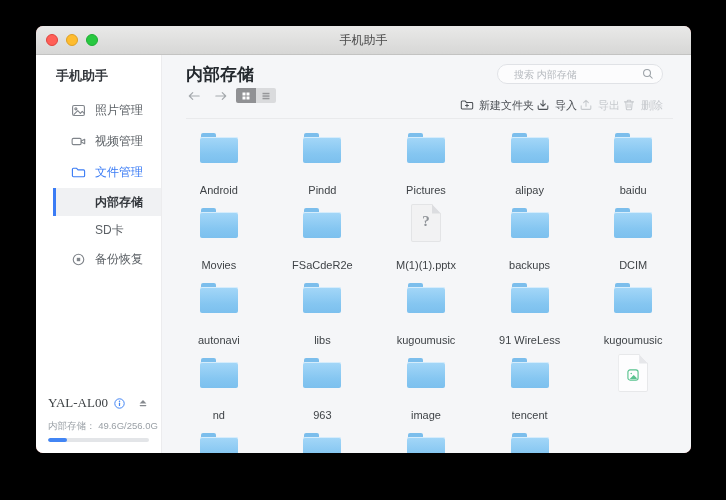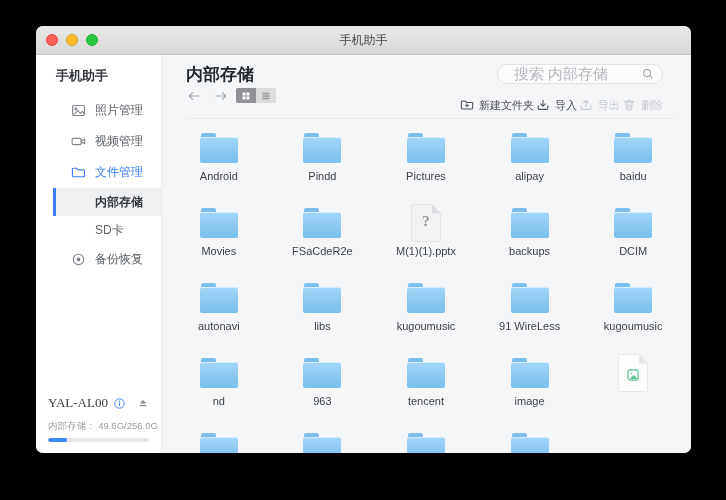--- a/index.html
+++ b/index.html
@@ -50,38 +50,38 @@
   .storage-text{margin-top:9px;font-size:9.5px;color:#9aa0a6;white-space:nowrap;}
   .bar{margin-top:5px;height:4px;border-radius:2px;background:#e3e5e8;overflow:hidden;}
   .bar-fill{height:100%;border-radius:2px;background:#4285f4;}
   
   .content-title{position:absolute;left:24px;top:8px;font-size:17px;font-weight:bold;color:#23282d;}
   .search{
     position:absolute;top:9px;right:28px;width:166px;height:20px;box-sizing:border-box;
     border:1px solid #e0e2e6;border-radius:10px;background:#fcfcfd;
     display:flex;align-items:center;padding:0 8px 0 14px;
   }
-  .search input{flex:1;min-width:0;border:none;outline:none;background:transparent;font-size:15px;color:#5f6368;font-family:Liberation Serif, serif;}
+  .search input{flex:1;min-width:0;border:none;outline:none;background:transparent;font-size:10px;color:#5f6368;font-family:Liberation Sans, sans-serif;}
   .search input::placeholder{color:#b6babf;}
   .hist{position:absolute;top:33px;left:25px;display:flex;gap:13px;align-items:center;height:16px;}
   .hist .harrow{display:flex;cursor:pointer;}
   .segmented{position:absolute;left:74px;top:33px;display:flex;height:15px;}
   .seg{width:20px;display:flex;align-items:center;justify-content:center;cursor:pointer;}
   .seg.grid-on{background:#909194;border-radius:2px 0 0 2px;}
   .seg.list-off{background:#dadbdd;border-radius:0 2px 2px 0;}
   .actions{position:absolute;top:40px;right:28px;display:flex;align-items:center;gap:2px;height:20px;}
   .action{display:flex;align-items:center;gap:5px;font-size:11px;color:#4d5156;cursor:pointer;white-space:nowrap;}
   .action.disabled{color:#c6c9cd;cursor:default;}
   .action svg{stroke:currentColor;}
   .divider{position:absolute;top:63px;left:24px;right:18px;height:1px;background:#e9eaec;}
   
   .grid{position:absolute;top:70px;left:5px;width:518px;display:grid;grid-template-columns:repeat(5,1fr);grid-auto-rows:75px;}
   .cell{display:flex;flex-direction:column;align-items:center;cursor:pointer;}
   .icon-slot{height:40px;margin-top:3px;display:flex;align-items:center;justify-content:center;}
-  .file-label{margin-top:2px;font-size:11px;color:#3f4347;max-width:98px;white-space:nowrap;overflow:hidden;}
+  .file-label{margin-top:16px;font-size:11px;color:#3f4347;max-width:98px;white-space:nowrap;overflow:hidden;}
   .folder-ic{width:38px;height:30px;position:relative;}
   .folder-ic::before{content:"";position:absolute;left:1px;top:0;width:15px;height:8px;background:#7cbeec;border-radius:2px 2px 0 0;}
   .folder-ic::after{content:"";position:absolute;left:0;top:4px;width:38px;height:26px;border-radius:2px;
     background:linear-gradient(#a4d7f8,#85c6f1 65%,#7cc0ee);
     box-shadow:inset 0 1px 0 rgba(255,255,255,.55);}
   .page{width:30px;height:38px;position:relative;border-radius:2px;
     clip-path:polygon(0 0,70% 0,100% 25%,100% 100%,0 100%);}
   .page.unknown{background:#f2f2f3;box-shadow:inset 0 0 0 1px #e3e4e6;}
   .page.image{background:#fdfdfe;box-shadow:inset 0 0 0 1px #e7e8ea;}
   .page .fold{position:absolute;left:70%;top:0;width:30%;height:25%;
@@ -367,27 +367,27 @@
           <div class="cell">
             <div class="icon-slot">
               <div class="folder-ic"></div>
             </div>
             <div class="file-label">963</div>
           </div>
           <div class="cell">
             <div class="icon-slot">
               <div class="folder-ic"></div>
             </div>
+            <div class="file-label">image</div>
+          </div>
+          <div class="cell">
+            <div class="icon-slot">
+              <div class="folder-ic"></div>
+            </div>
             <div class="file-label">tencent</div>
-          </div>
-          <div class="cell">
-            <div class="icon-slot">
-              <div class="folder-ic"></div>
-            </div>
-            <div class="file-label">image</div>
           </div>
           <div class="cell">
             <div class="icon-slot">
               <div class="page image">
                 <div class="fold"></div>
                 <div class="img-glyph">
                   <svg width="14" height="14" viewBox="0 0 16 16" fill="none" stroke="#58c28e" stroke-width="1.3" stroke-linejoin="round">
                     <rect x="2.2" y="2.2" width="11.6" height="11.6" rx="2.4"></rect>
                     <circle cx="6" cy="6.2" r="0.9" fill="#58c28e" stroke="none"></circle>
                     <path d="M4.2 12.6 L8.8 8 L12.2 11.4 V12.6 Z" fill="#58c28e" stroke="none"></path>

